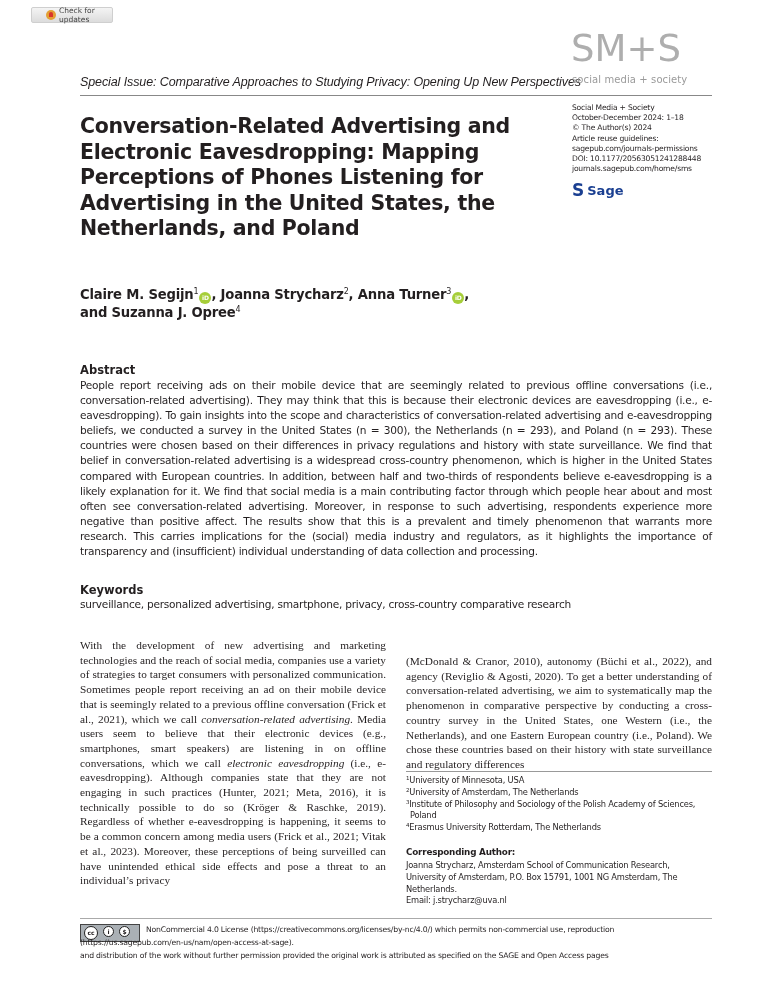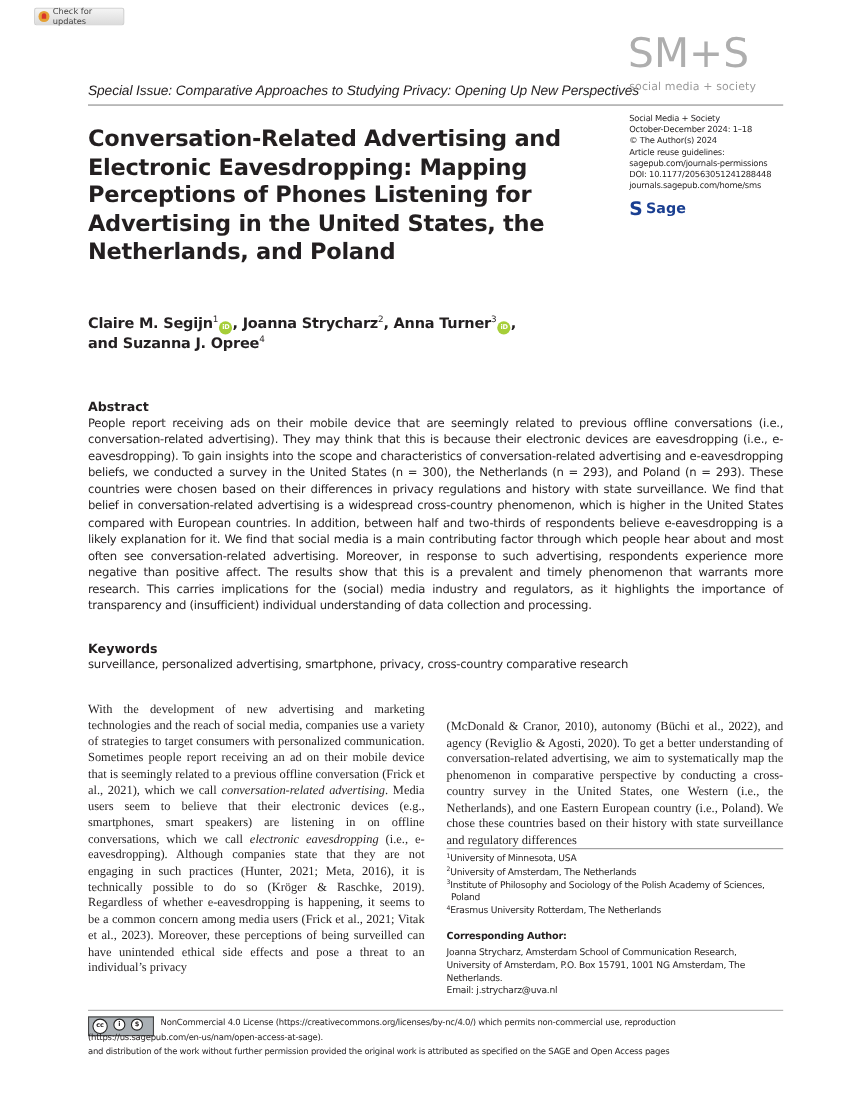--- a/index.html
+++ b/index.html
@@ -1,21 +1,21 @@
 <!DOCTYPE html>
 <html><head>
   <meta charset="utf-8">
   <style>
     html, body { margin: 0; padding: 0; background: #ffffff; }
     body { width: 772px; height: 999px; position: relative; overflow: hidden; color: #231f20;
            font-family: "Liberation Sans", sans-serif; }
     .abs { position: absolute; }
 
     .cfu { left: 31px; top: 7px; width: 82px; height: 16px; background: linear-gradient(#f4f4f4, #dcdcdc);
-           border: 1px solid #cfcfcf; border-radius: 2px; display: flex; align-items: center; gap: 3px; padding-left: 3px; box-sizing: border-box; }
+           border: 1px solid #cfcfcf; border-radius: 2px; display: flex; align-items: center; gap: 3px; padding-left: 14px; box-sizing: border-box; }
     .cfu-icon { width: 10px; height: 10px; border-radius: 50%; background: #e4a035; position: relative; flex: 0 0 10px; }
     .cfu-icon::after { content: ""; position: absolute; left: 3px; top: 2px; width: 4px; height: 5px; background: #d9342b; border-radius: 2px 2px 0 0; }
     .cfu-label { font-size: 7.5px; color: #444; font-family: "DejaVu Sans", sans-serif; }
 
     .special { left: 80px; top: 75px; font-size: 12.5px; font-style: italic; color: #231f20; font-family: "Liberation Sans", sans-serif; letter-spacing: -0.1px; }
     .header-rule { left: 80px; top: 95px; width: 632px; height: 1px; background: #888; }
 
     .logo-big { left: 571px; top: 30px; font-size: 37px; color: #aeaeae; font-family: "DejaVu Sans", sans-serif; letter-spacing: 0px; line-height: 1; }
     .logo-small { left: 572px; top: 74px; font-size: 10px; color: #9a9a9a; font-family: "DejaVu Sans", sans-serif; letter-spacing: 0.1px; }
 

